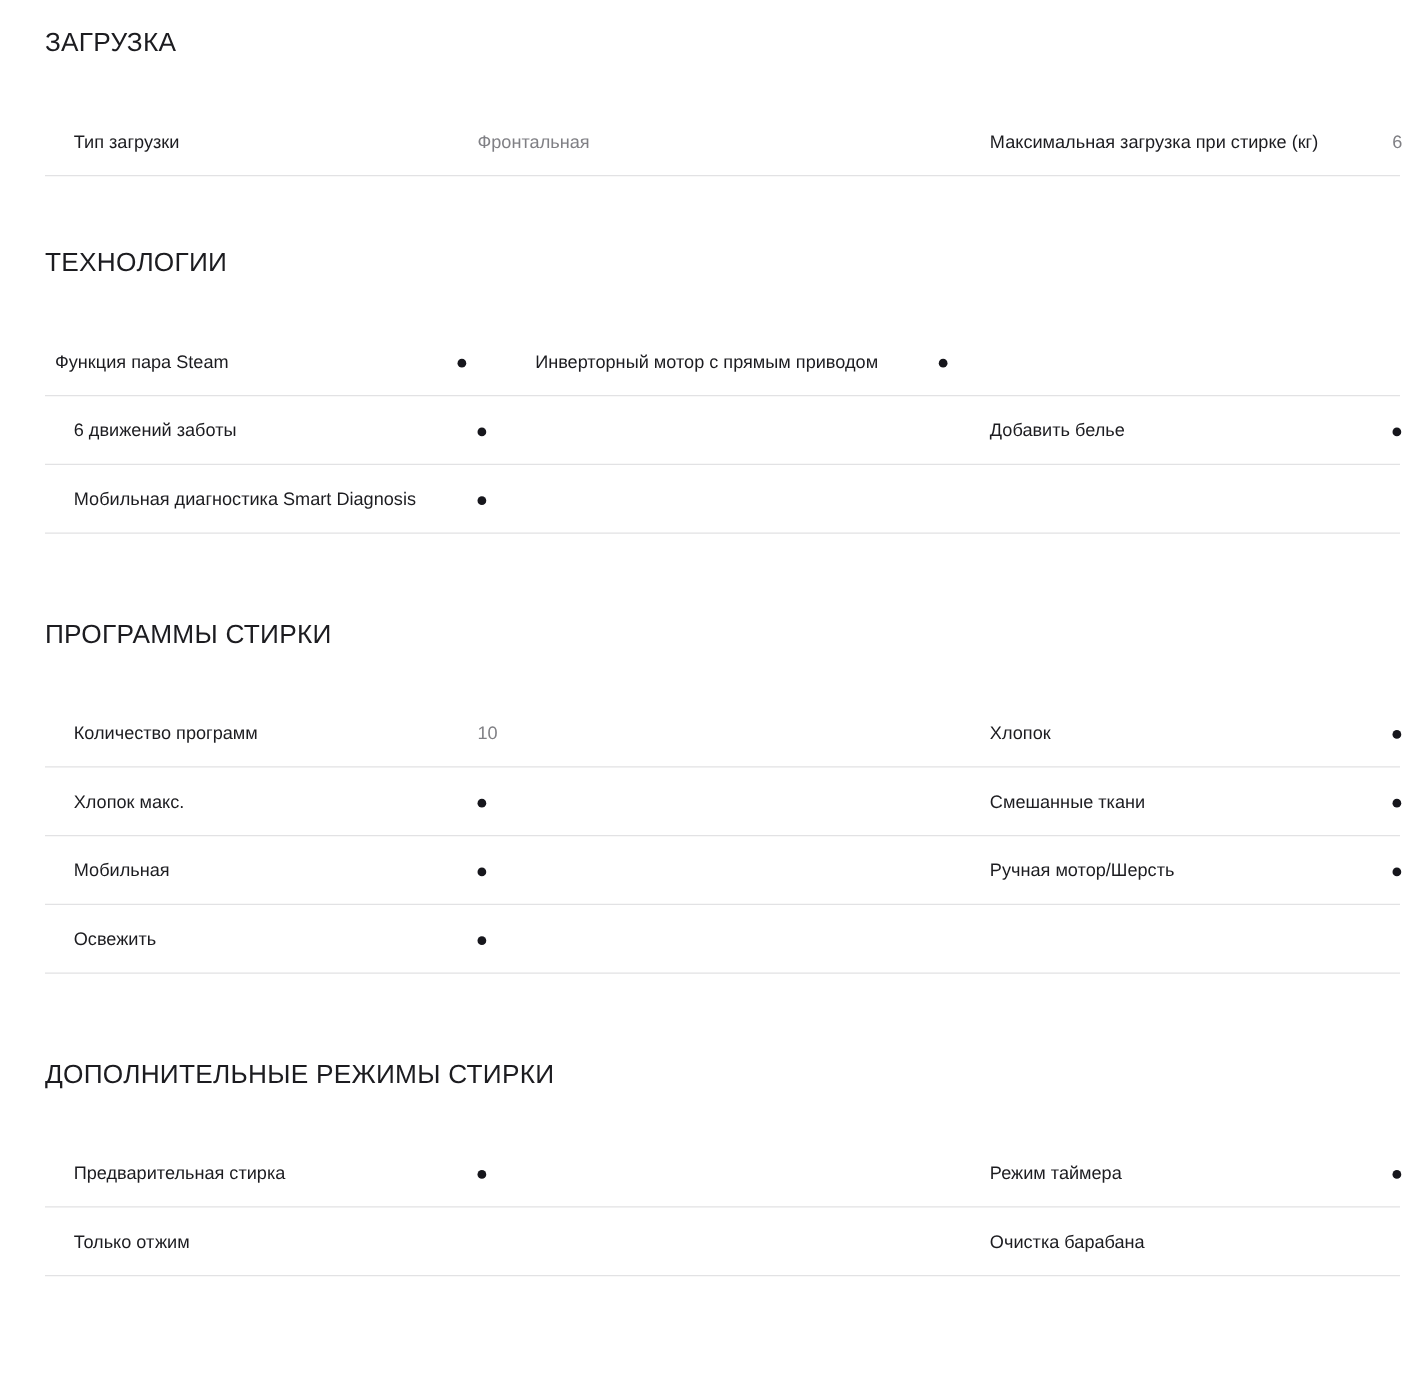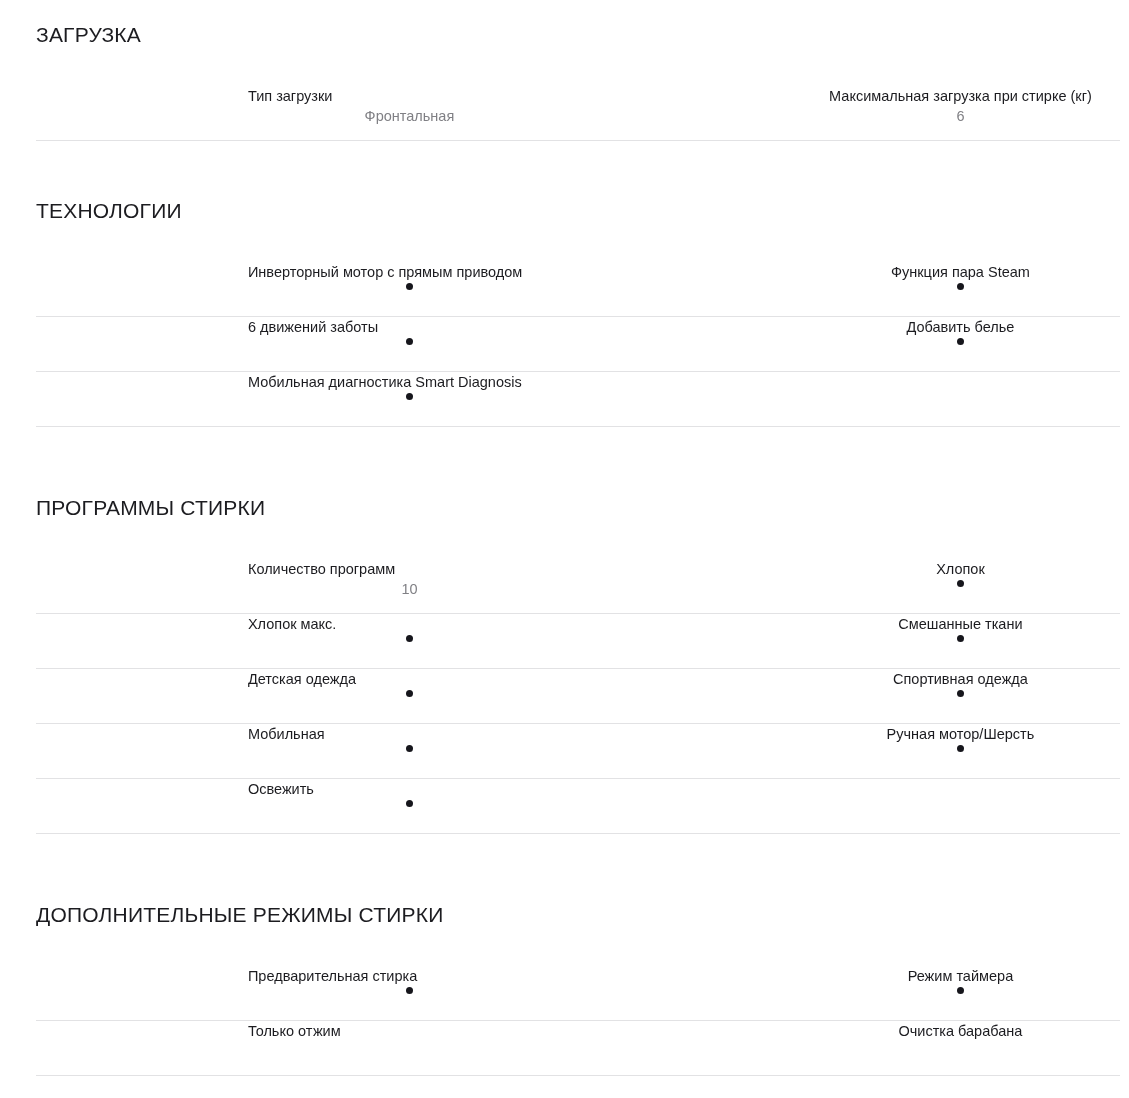--- a/index.html
+++ b/index.html
@@ -65,35 +65,34 @@
     position: absolute;
     left: 24px;
     right: 9px;
     bottom: 0;
     height: 1px;
     background: #e2e2e4;
   }
 
   .spec-cell {
     display: flex;
-    flex-direction: column;
+    flex-direction: row;
     align-items: center;
     box-sizing: border-box;
     height: 100%;
   }
 
   .spec-cell.left {
     width: 756px;
     padding-left: 47px;
   }
 
   .spec-cell.right {
     width: 373px;
     padding-left: 32px;
-    text-align: center;
   }
 
   .spec-label {
     font-size: 14.5px;
     line-height: 20px;
     color: #1c1c20;
     font-weight: 400;
     flex: 0 0 auto;
     white-space: nowrap;
   }
@@ -158,26 +157,26 @@
     </div>
   </section>
 
   <div class="gap-l"></div>
   <section class="spec-section">
     <h2 class="section-title">ТЕХНОЛОГИИ</h2>
     <div class="gap-m"></div>
     <div class="section-table">
 
       <div class="spec-row">
+        <div class="spec-cell right">
+          <span class="spec-label">Функция пара Steam</span>
+          <span class="spec-value is-dot"></span>
+        </div>
         <div class="spec-cell left">
           <span class="spec-label">Инверторный мотор с прямым приводом</span>
-          <span class="spec-value is-dot"></span>
-        </div>
-        <div class="spec-cell right">
-          <span class="spec-label">Функция пара Steam</span>
           <span class="spec-value is-dot"></span>
         </div>
       </div>
 
       <div class="spec-row">
         <div class="spec-cell left">
           <span class="spec-label">6 движений заботы</span>
           <span class="spec-value is-dot"></span>
         </div>
         <div class="spec-cell right">
@@ -220,30 +219,20 @@
         <div class="spec-cell left">
           <span class="spec-label">Хлопок макс.</span>
           <span class="spec-value is-dot"></span>
         </div>
         <div class="spec-cell right">
           <span class="spec-label">Смешанные ткани</span>
           <span class="spec-value is-dot"></span>
         </div>
       </div>
 
-      <div class="spec-row">
-        <div class="spec-cell left">
-          <span class="spec-label">Детская одежда</span>
-          <span class="spec-value is-dot"></span>
-        </div>
-        <div class="spec-cell right">
-          <span class="spec-label">Спортивная одежда</span>
-          <span class="spec-value is-dot"></span>
-        </div>
-      </div>
 
       <div class="spec-row">
         <div class="spec-cell left">
           <span class="spec-label">Мобильная</span>
           <span class="spec-value is-dot"></span>
         </div>
         <div class="spec-cell right">
           <span class="spec-label">Ручная мотор/Шерсть</span>
           <span class="spec-value is-dot"></span>
         </div>

